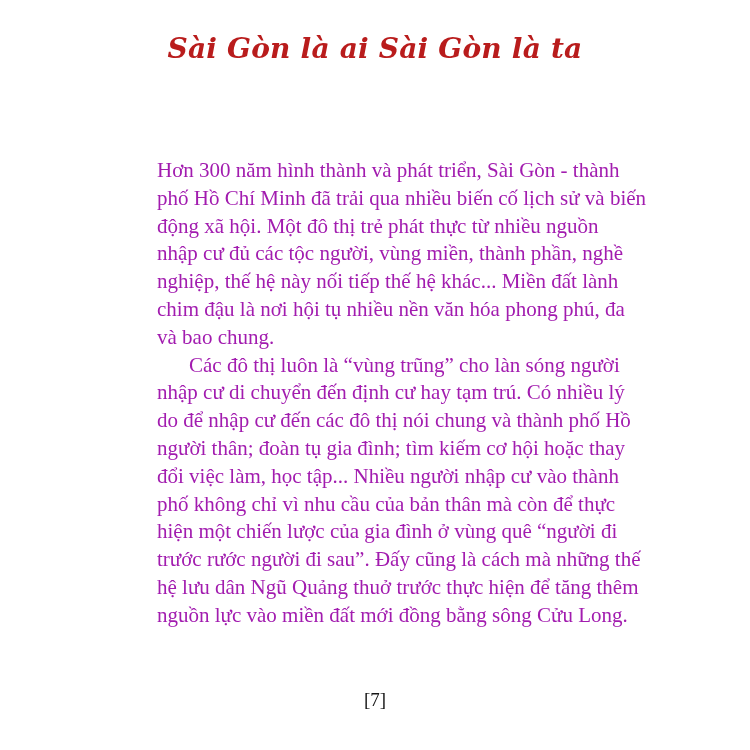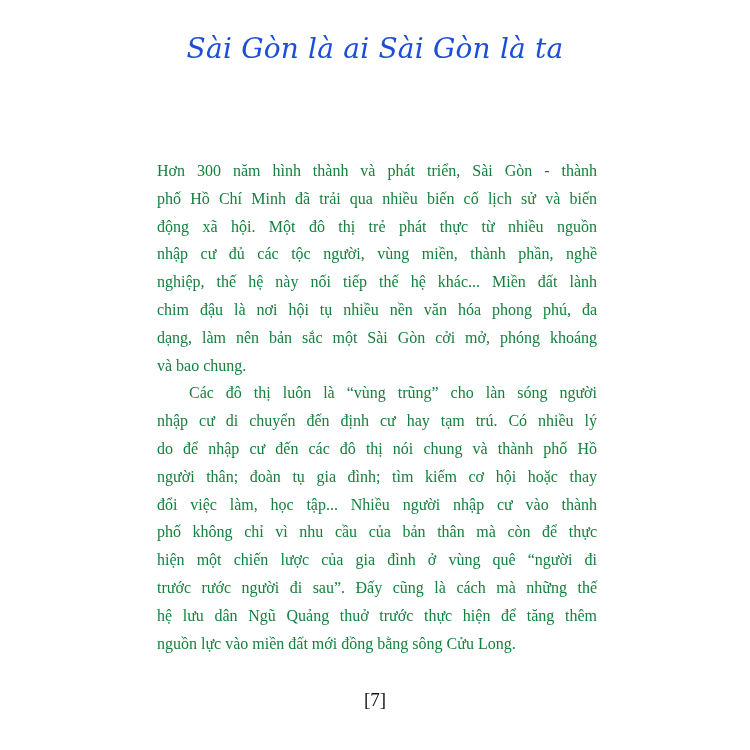--- a/index.html
+++ b/index.html
@@ -22,41 +22,41 @@
       background: #ffffff;
     }
     .title {
       position: absolute;
       top: 32px;
       left: 0;
       width: 750px;
       text-align: center;
       font-family: "DejaVu Serif", "Liberation Serif", serif;
       font-style: italic;
-      font-weight: normal;
+      font-weight: bold;
       font-size: 28px;
       letter-spacing: 0.2px;
-      color: #1d4ed8;
+      color: #b91c1c;
       margin: 0;
     }
     .body-text {
       position: absolute;
       top: 157px;
       left: 157px;
       width: 440px;
     }
     .line {
       display: block;
       height: 27.8px;
       line-height: 27.8px;
-      font-size: 16px;
+      font-size: 21px;
       white-space: nowrap;
       text-align: justify;
       text-align-last: justify;
-      color: #15803d;
+      color: #a21caf;
     }
     .line.last {
       text-align-last: left;
     }
     .line.indent {
       padding-left: 32px;
     }
     .page-number {
       position: absolute;
       top: 689px;
@@ -76,21 +76,20 @@
 
   <div class="body-text">
 
     <div>
       <span class="line">Hơn 300 năm hình thành và phát triển, Sài Gòn - thành</span>
       <span class="line">phố Hồ Chí Minh đã trải qua nhiều biến cố lịch sử và biến</span>
       <span class="line">động xã hội. Một đô thị trẻ phát thực từ nhiều nguồn</span>
       <span class="line">nhập cư đủ các tộc người, vùng miền, thành phần, nghề</span>
       <span class="line">nghiệp, thế hệ này nối tiếp thế hệ khác... Miền đất lành</span>
       <span class="line">chim đậu là nơi hội tụ nhiều nền văn hóa phong phú, đa</span>
-      <span class="line">dạng, làm nên bản sắc một Sài Gòn cởi mở, phóng khoáng</span>
       <span class="line last">và bao chung.</span>
     </div>
 
     <div>
       <span class="line indent">Các đô thị luôn là “vùng trũng” cho làn sóng người</span>
       <span class="line">nhập cư di chuyển đến định cư hay tạm trú. Có nhiều lý</span>
       <span class="line">do để nhập cư đến các đô thị nói chung và thành phố Hồ</span>
       <span class="line">người thân; đoàn tụ gia đình; tìm kiếm cơ hội hoặc thay</span>
       <span class="line">đổi việc làm, học tập... Nhiều người nhập cư vào thành</span>
       <span class="line">phố không chỉ vì nhu cầu của bản thân mà còn để thực</span>

